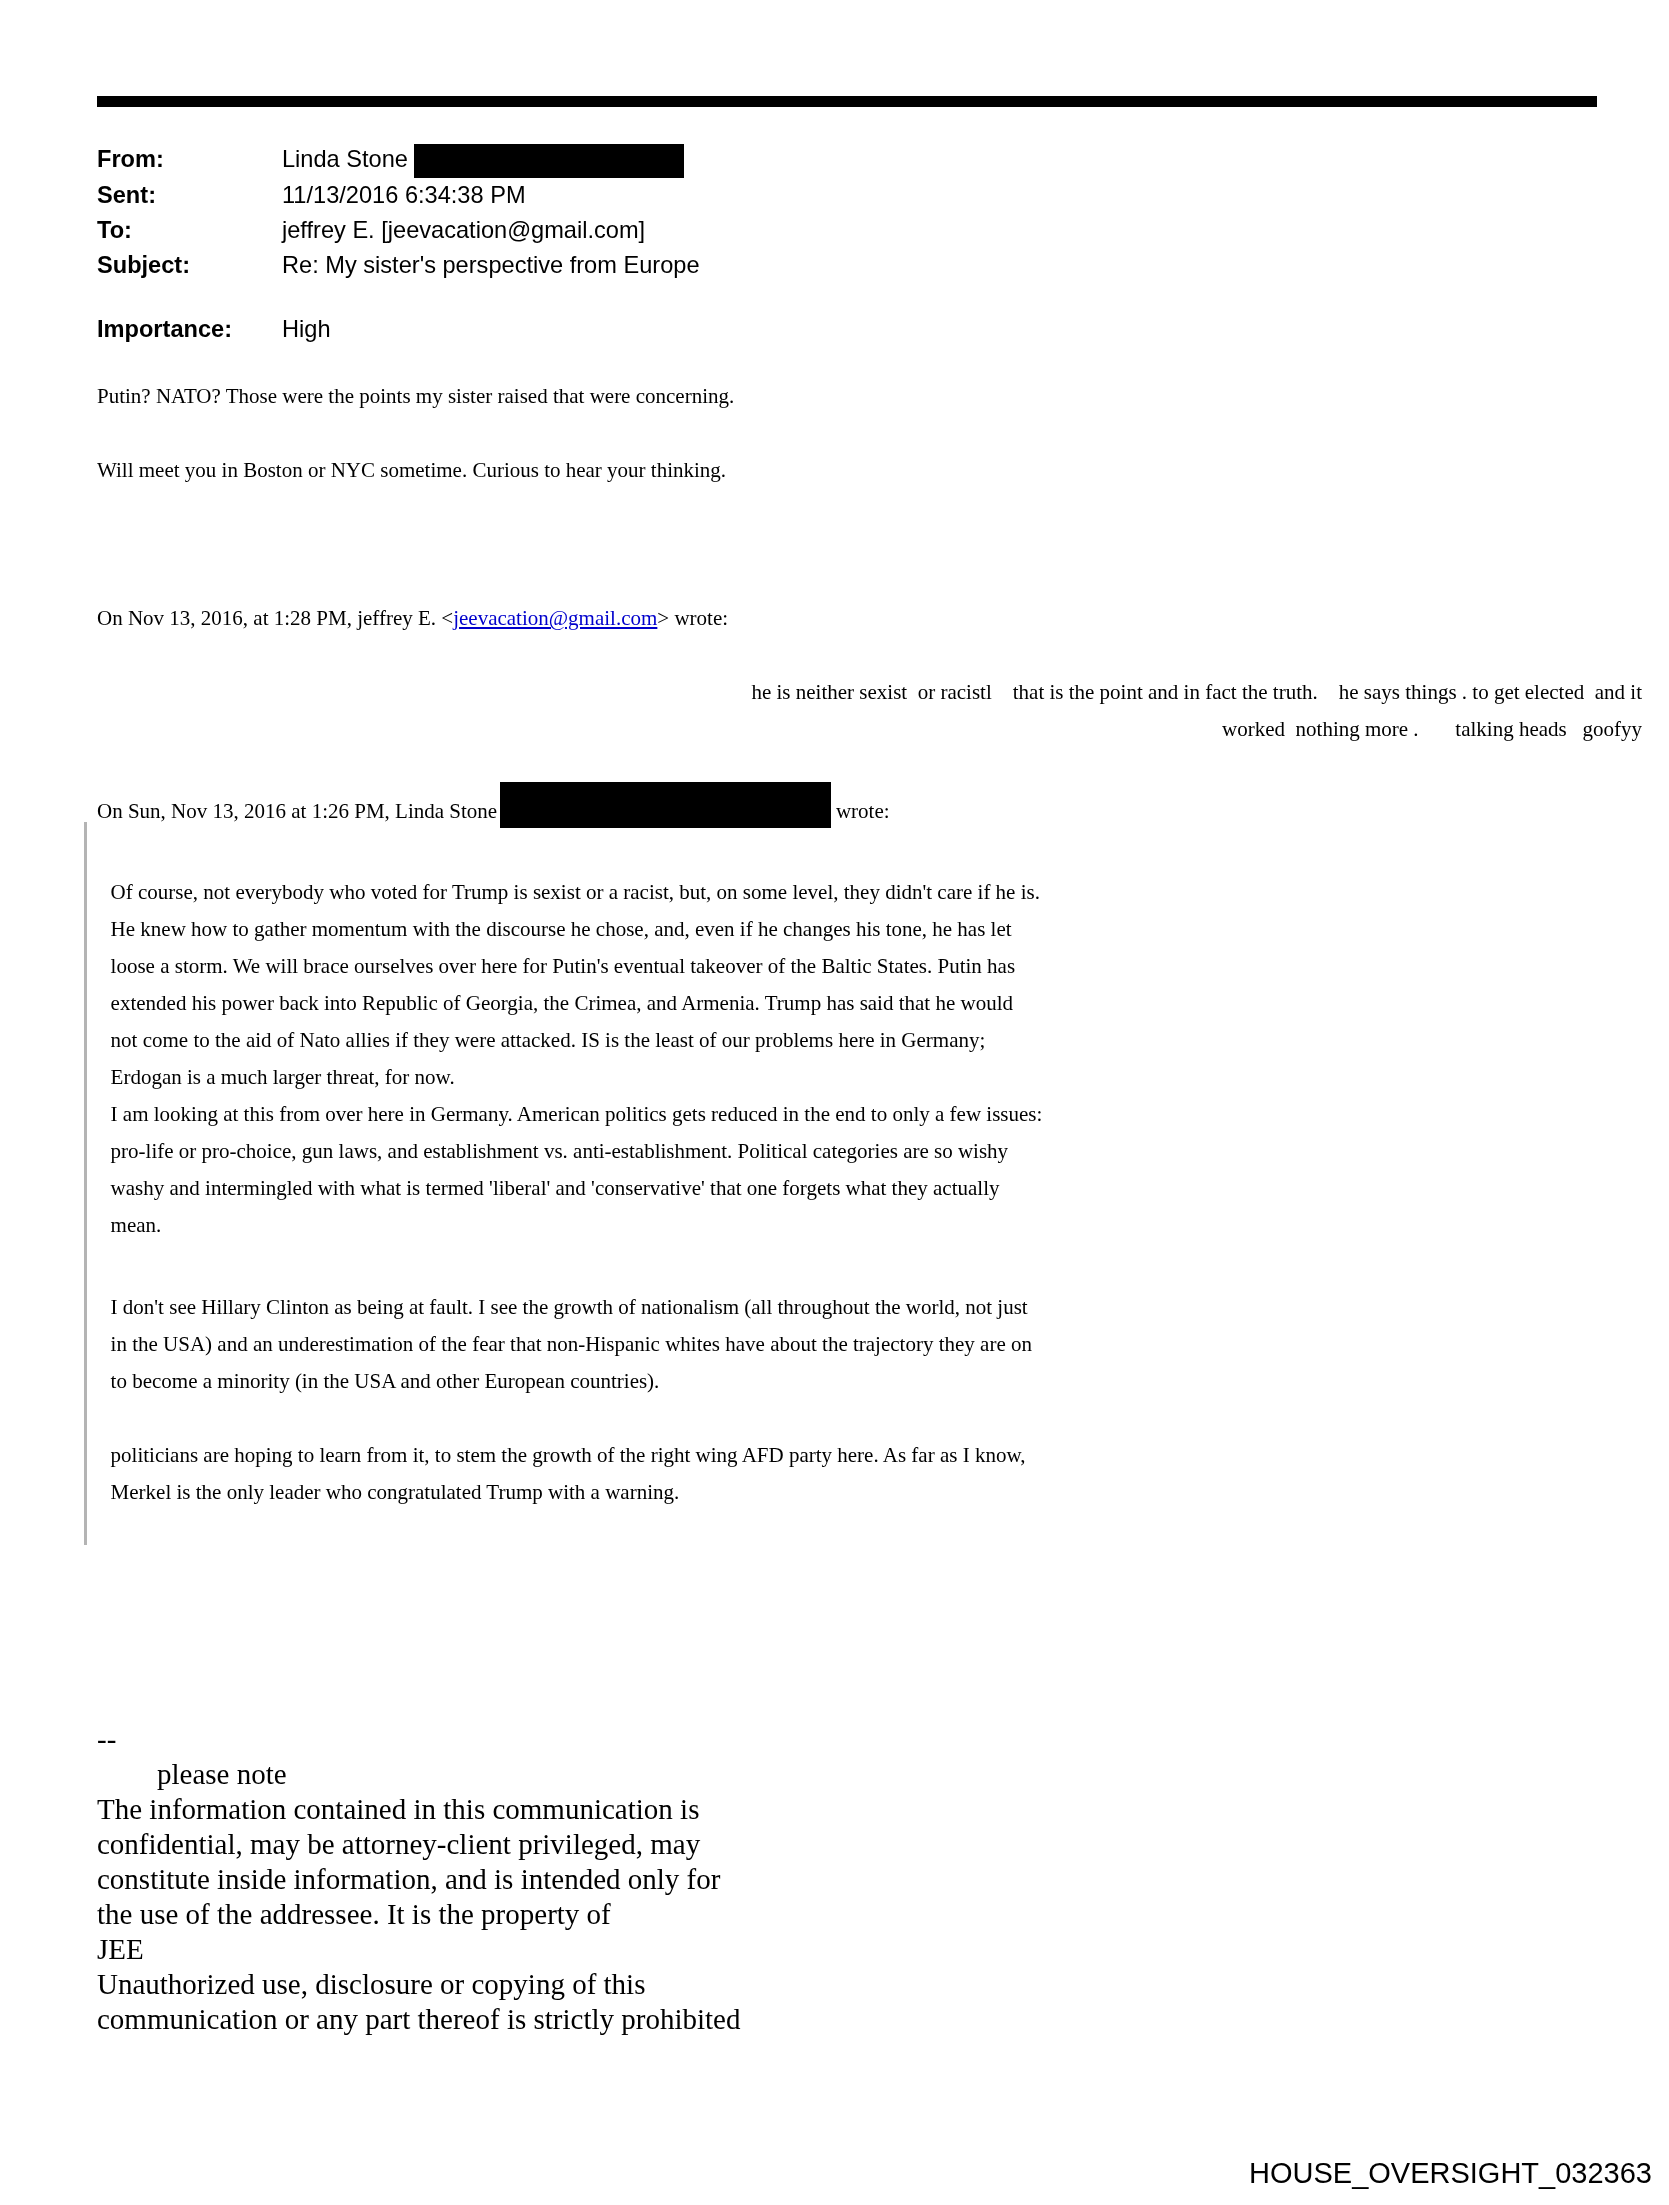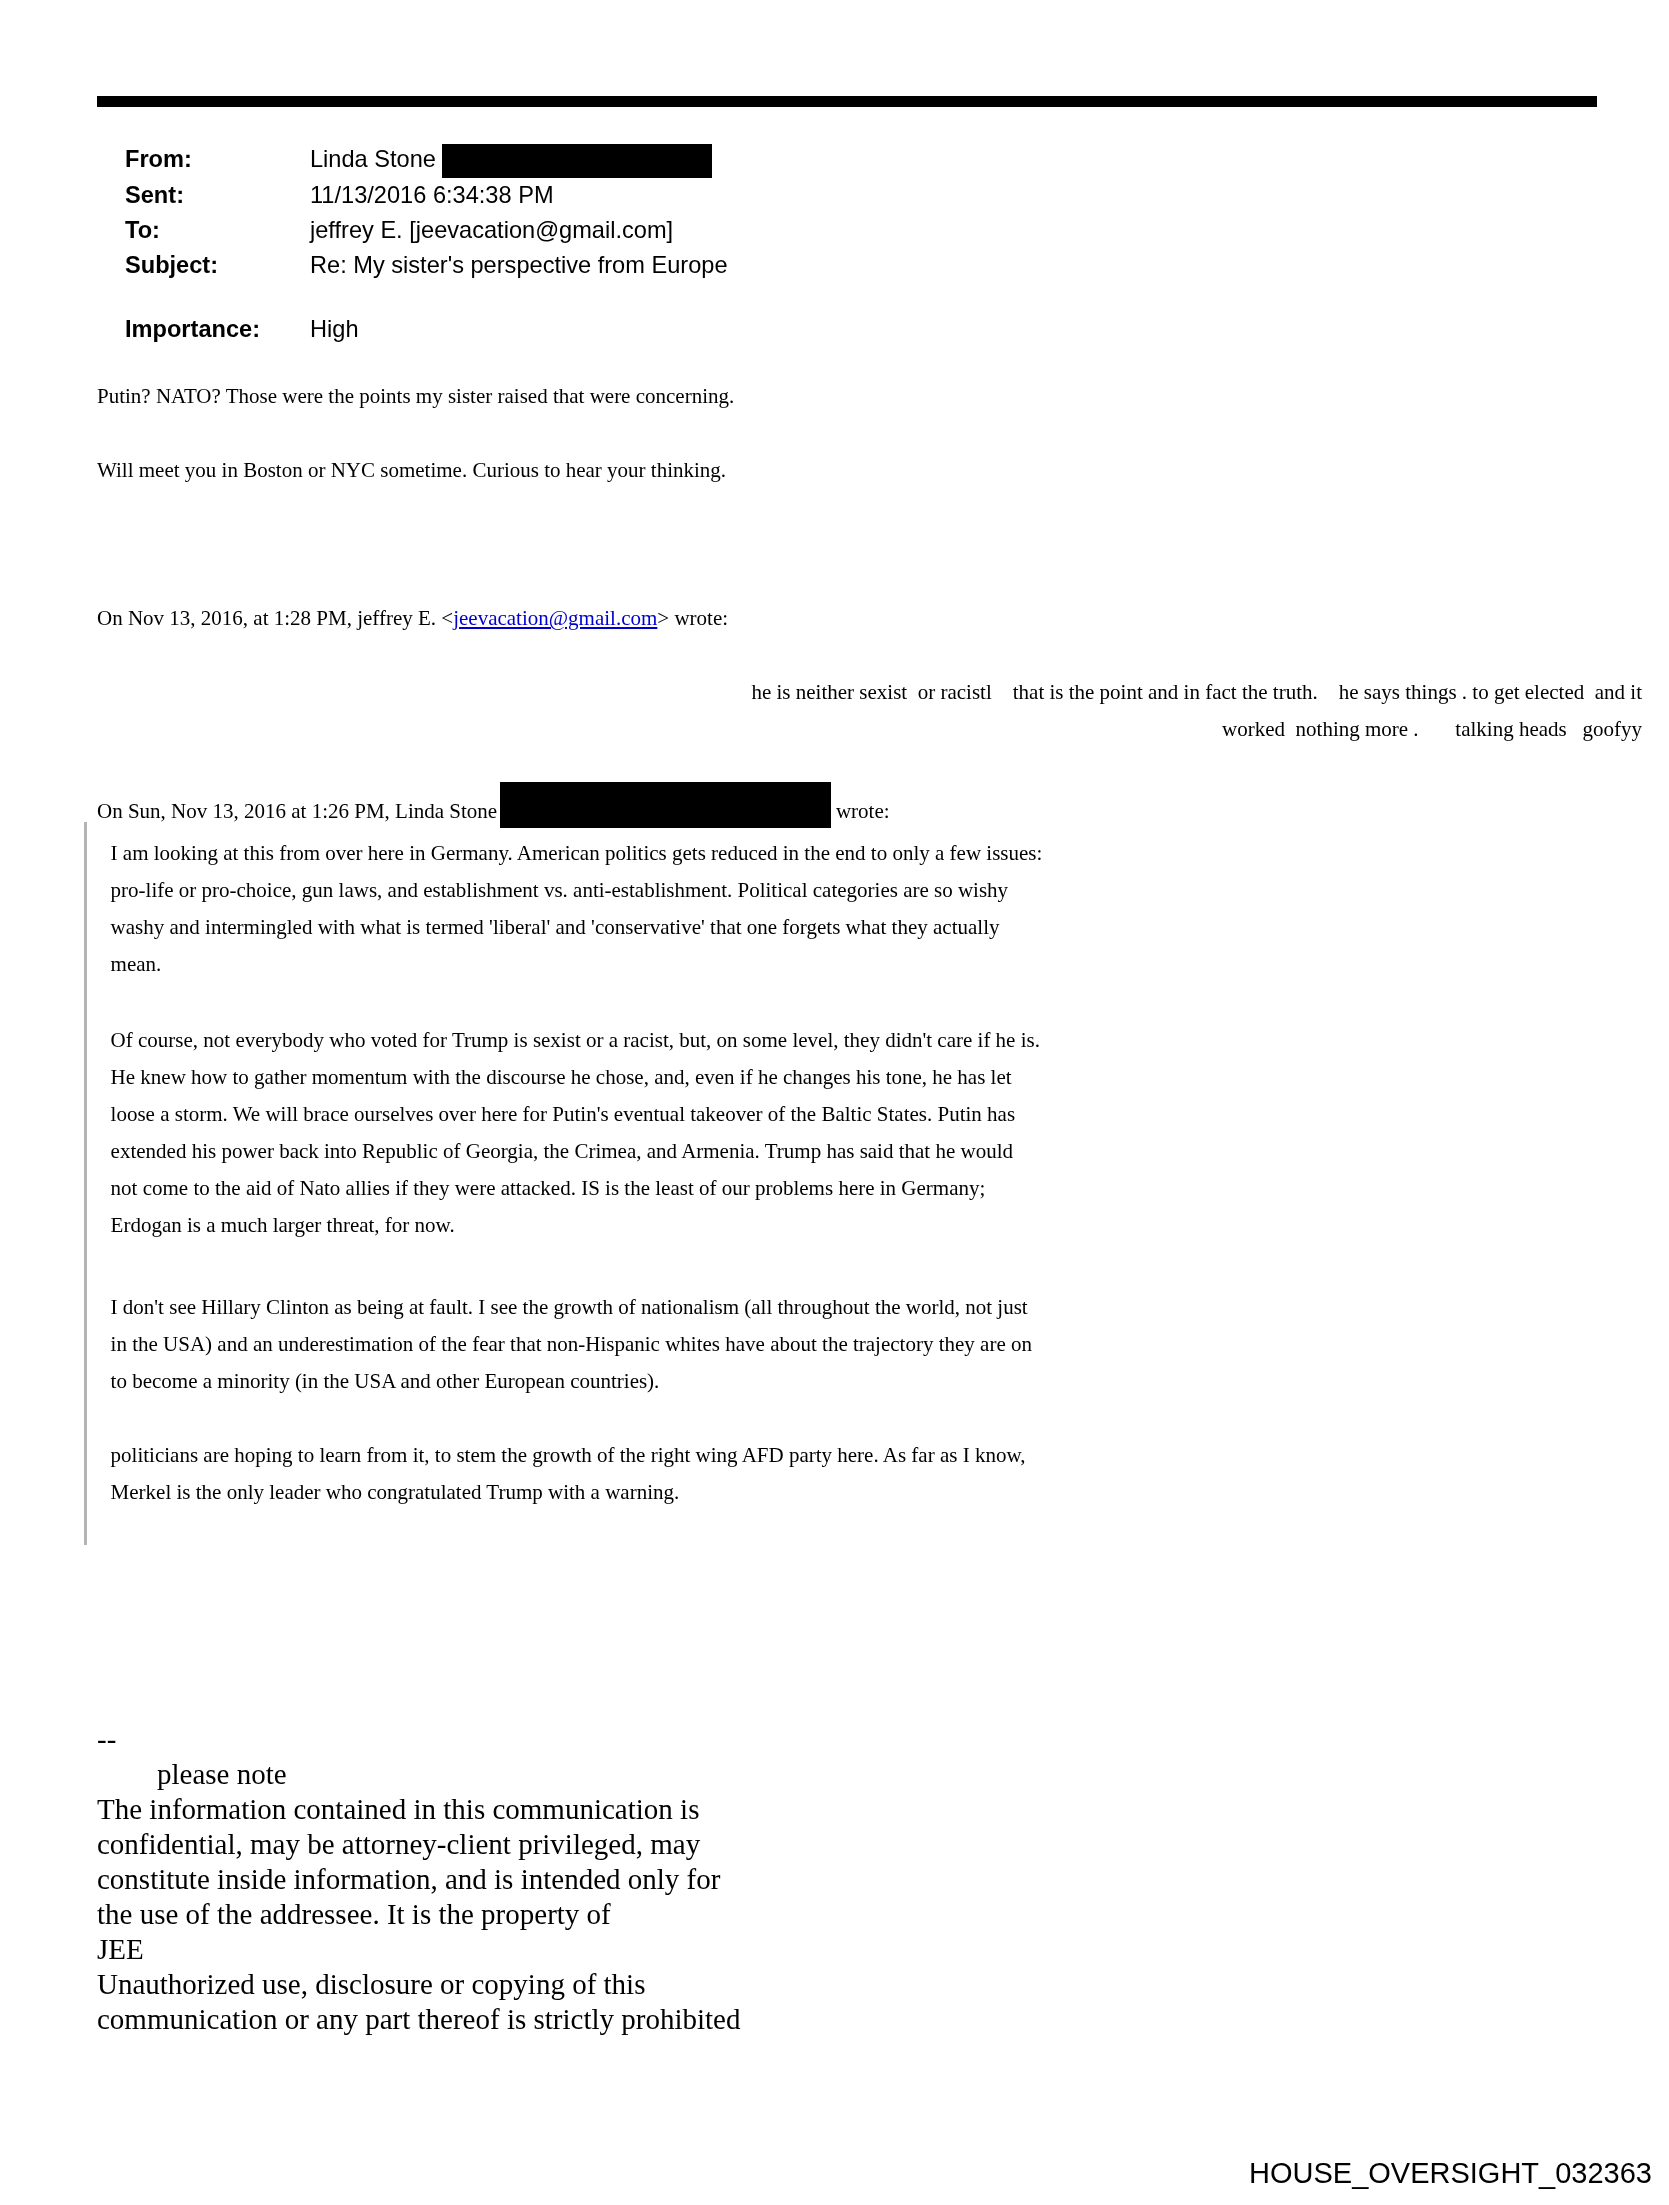--- a/index.html
+++ b/index.html
@@ -25,21 +25,21 @@
 
   
   .header {
     position: absolute;
     left: 97px;
     top: 142px;
     font-family: "Liberation Sans", sans-serif;
     font-size: 23.6px;
     line-height: 35px;
   }
-  .hrow { display: flex; margin-left: 28px; }
+  .hrow { display: flex; }
   .hlabel { font-weight: bold; width: 185px; flex: none; }
   .hvalue { white-space: pre; }
   .importance-row { margin-top: 29px; }
 
   .redaction { display: inline-block; background: #000000; }
   .redaction-from {
     width: 270px;
     height: 34px;
     vertical-align: middle;
     margin-left: 6.5px;
@@ -138,33 +138,33 @@
     <div class="line p-onnov"><span>On Nov 13, 2016, at 1:28 PM, jeffrey E. &lt;</span><a class="email-link" href="#">jeevacation@gmail.com</a><span>&gt; wrote:</span></div>
 
     <div class="p-reply">
       <div class="line">he is neither sexist  or racistl    that is the point and in fact the truth.    he says things . to get elected  and it</div>
       <div class="line">worked  nothing more .       talking heads   goofyy</div>
     </div>
 
     <div class="line p-onsun"><span>On Sun, Nov 13, 2016 at 1:26 PM, Linda Stone</span><span class="redaction redaction-onsun"></span><span>wrote:</span></div>
 
     <blockquote class="quote">
-      <div class="q-p">
-        <div class="line">I am looking at this from over here in Germany. American politics gets reduced in the end to only a few issues:</div>
-        <div class="line">pro-life or pro-choice, gun laws, and establishment vs. anti-establishment. Political categories are so wishy</div>
-        <div class="line">washy and intermingled with what is termed 'liberal' and 'conservative' that one forgets what they actually</div>
-        <div class="line">mean.</div>
-      </div>
       <div class="q-p q-p2">
         <div class="line">Of course, not everybody who voted for Trump is sexist or a racist, but, on some level, they didn't care if he is.</div>
         <div class="line">He knew how to gather momentum with the discourse he chose, and, even if he changes his tone, he has let</div>
         <div class="line">loose a storm. We will brace ourselves over here for Putin's eventual takeover of the Baltic States. Putin has</div>
         <div class="line">extended his power back into Republic of Georgia, the Crimea, and Armenia. Trump has said that he would</div>
         <div class="line">not come to the aid of Nato allies if they were attacked. IS is the least of our problems here in Germany;</div>
         <div class="line">Erdogan is a much larger threat, for now.</div>
+      </div>
+      <div class="q-p">
+        <div class="line">I am looking at this from over here in Germany. American politics gets reduced in the end to only a few issues:</div>
+        <div class="line">pro-life or pro-choice, gun laws, and establishment vs. anti-establishment. Political categories are so wishy</div>
+        <div class="line">washy and intermingled with what is termed 'liberal' and 'conservative' that one forgets what they actually</div>
+        <div class="line">mean.</div>
       </div>
       <div class="q-p q-p3">
         <div class="line">I don't see Hillary Clinton as being at fault. I see the growth of nationalism (all throughout the world, not just</div>
         <div class="line">in the USA) and an underestimation of the fear that non-Hispanic whites have about the trajectory they are on</div>
         <div class="line">to become a minority (in the USA and other European countries).</div>
       </div>
       <div class="q-p q-p4">
         <div class="line">politicians are hoping to learn from it, to stem the growth of the right wing AFD party here. As far as I know,</div>
         <div class="line">Merkel is the only leader who congratulated Trump with a warning.</div>
       </div>

